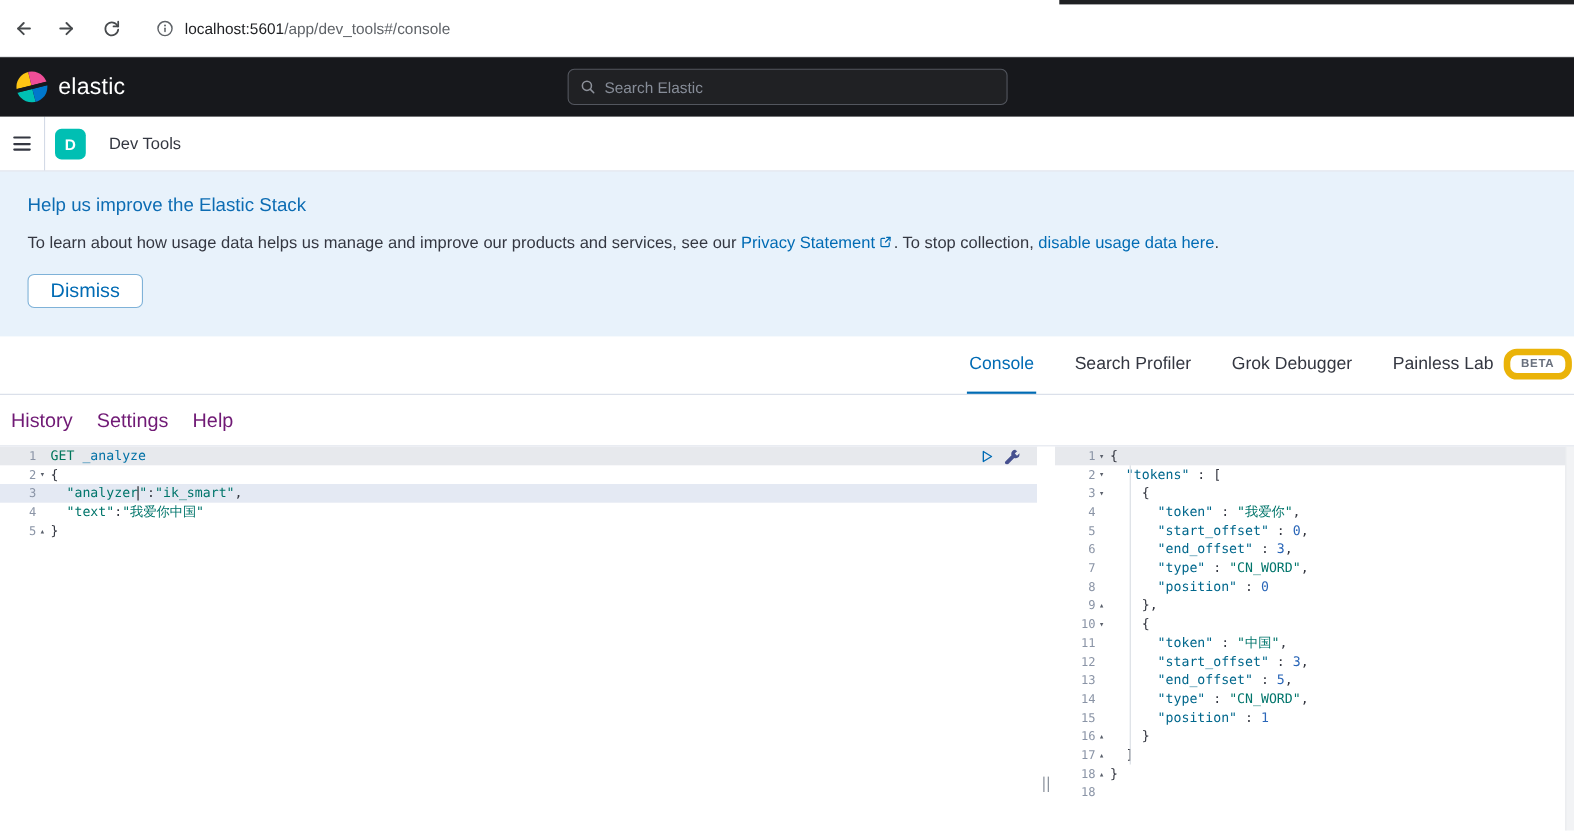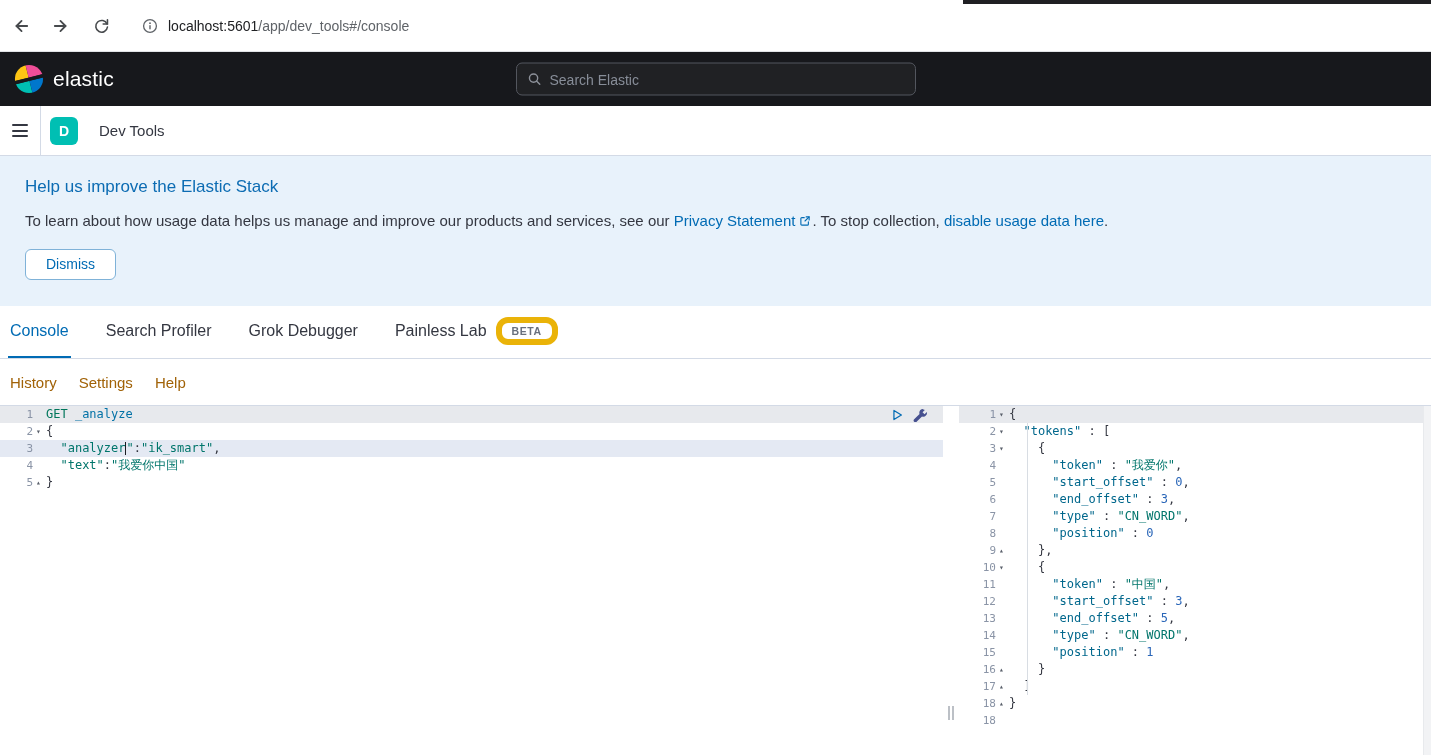--- a/index.html
+++ b/index.html
@@ -39,36 +39,36 @@
     margin-left:9px; cursor:pointer; }
   .breadcrumb { margin-left:21px; font-size:15px; color:#343741; }
 
   
   .callout { height:150px; background:#e8f2fb; padding:21px 25px; }
   .callout h2 { color:#0c6cb3; font-size:17px; font-weight:500; margin-bottom:13px; }
   .callout p { font-size:15px; color:#343741; line-height:1.45; margin-bottom:16px; }
   .callout a { color:#006bb4; text-decoration:none; cursor:pointer; }
   .ext-ic { display:inline-block; margin:0 1px 0 4px; vertical-align:-1px; }
   .dismiss-btn { display:inline-block; background:#fff; color:#006bb4; border:1px solid #7fb2d8;
-    border-radius:6px; font-size:14px; font-weight:500; font-family:inherit;
+    border-radius:6px; font-size:18px; font-weight:500; font-family:inherit;
     padding:0 20px; height:31px; cursor:pointer; }
 
   
   .tabs-bar { height:53px; border-bottom:1px solid #d3dae6; display:flex; align-items:stretch;
-    gap:33px; padding-left:8px; background:#fff; }
+    gap:33px; padding-left:8px; background:#fff;justify-content:flex-end; }
   .tab { display:flex; align-items:center; gap:9px; font-size:16px; color:#343741;
     cursor:pointer; border-bottom:2px solid transparent; padding:0 2px; }
   .tab.active { color:#006bb4; font-weight:500; border-bottom-color:#006bb4; }
   .beta-badge { border:6px solid #eab308; border-radius:12px; padding:2px 10px;
     font-size:10.5px; font-weight:700; letter-spacing:.6px; color:#69707d; background:#fff; }
 
   
   .submenu-bar { height:47px; border-bottom:1px solid #d3dae6; display:flex; align-items:center;
     gap:18px; padding-left:8px; background:#fff; }
-  .submenu-item { font-size:15px; color:#a16207; cursor:pointer; padding:0 2px; }
+  .submenu-item { font-size:18px; color:#701a75; cursor:pointer; padding:0 2px; }
 
   
   .editor { display:flex; height:365px; background:#fff;
     font-family:"DejaVu Sans Mono","Liberation Mono",monospace; font-size:12px; }
   .pane { position:relative; overflow:hidden; }
   .pane-left { width:943px; }
   .pane-right { flex:1; }
   .code-row { display:flex; height:17px; line-height:17px; white-space:pre; }
   .hl-gray { background:#e7e9ed; }
   .hl-active { background:#e4e9f3; }

